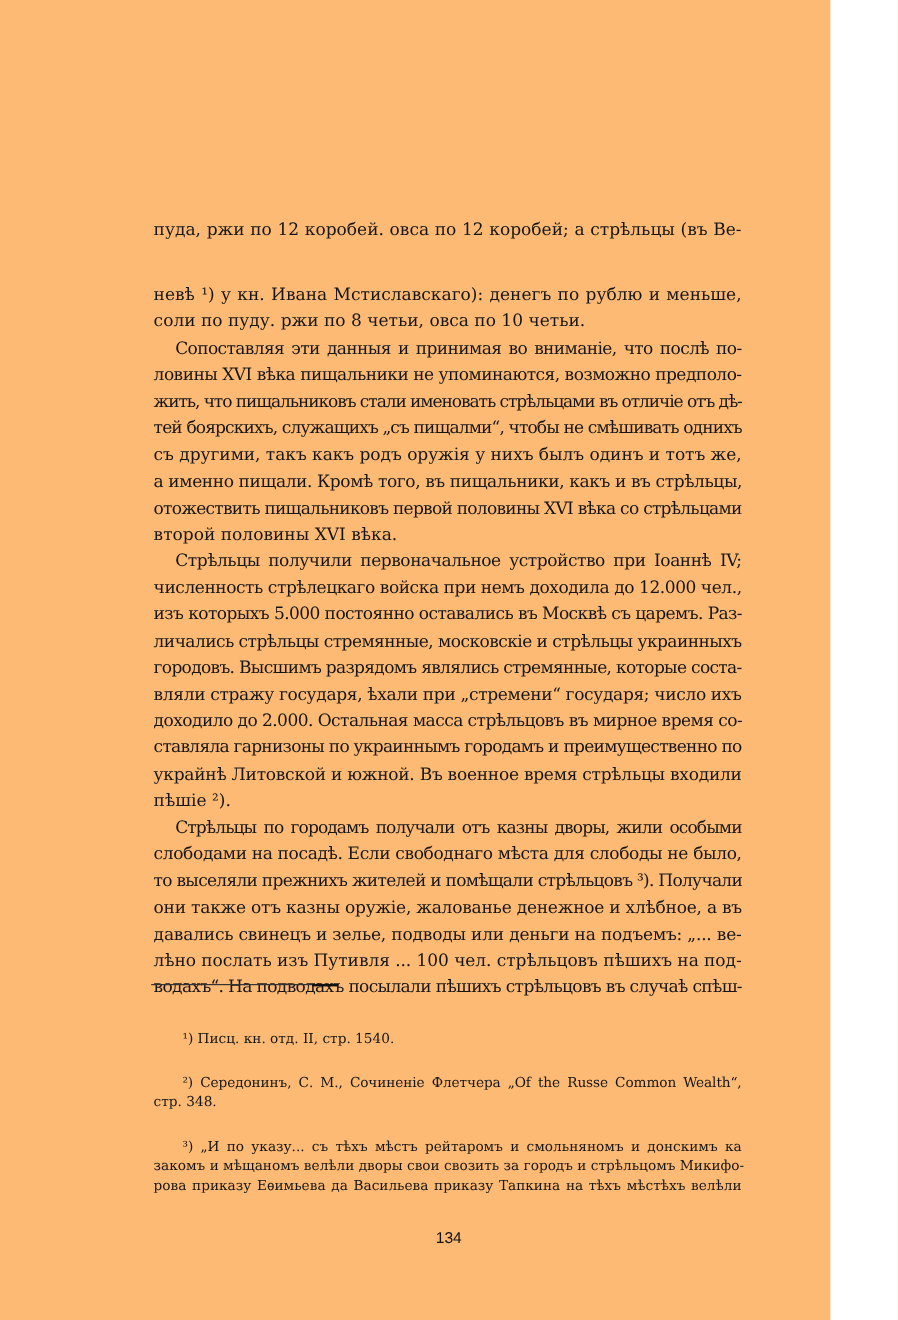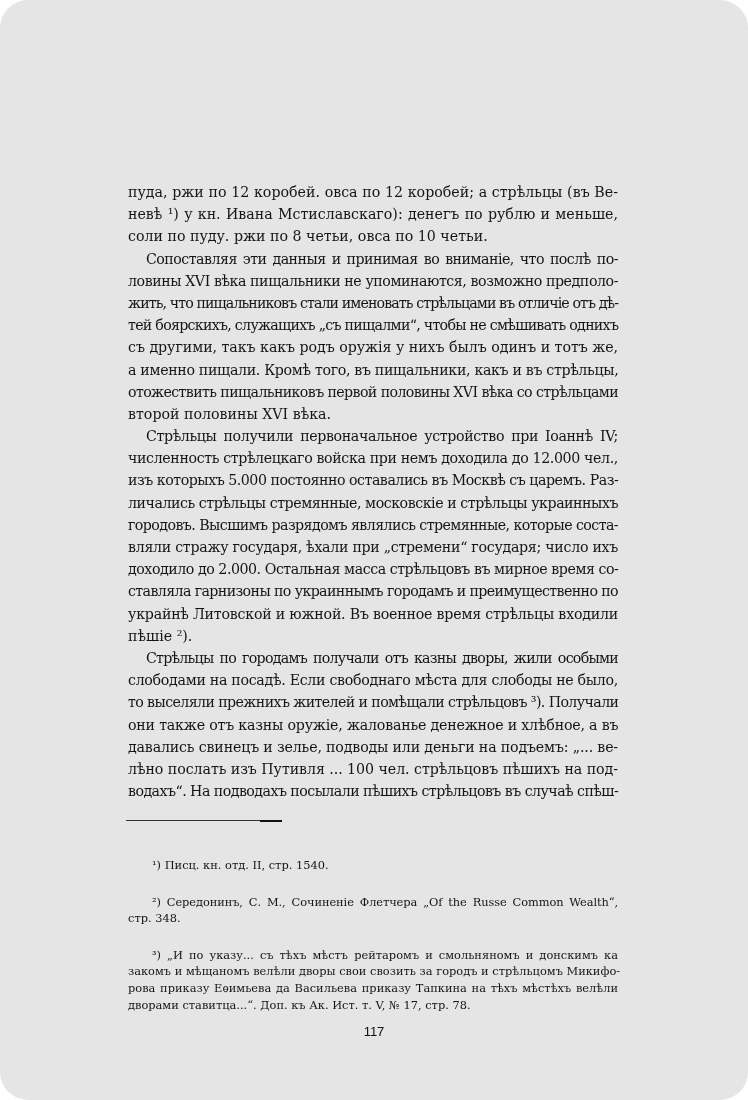--- a/index.html
+++ b/index.html
@@ -1,17 +1,17 @@
 <!DOCTYPE html>
 <html><head>
 <meta charset="utf-8">
 <style>
   html, body { margin: 0; padding: 0; background: #ffffff; }
   body { width: 748px; height: 1100px; position: relative; overflow: hidden; }
-  .page { position: absolute; left: 0; top: 0; width: 748px; height: 1100px; background: #e5e5e5; border-radius: 28px; }
+  .page { position: absolute; left: 0; top: 0; width: 692px; height: 1100px; background: #fdba74; }
   .body-text {
     position: absolute; left: 128px; top: 181px; width: 490px;
     font-family: "DejaVu Serif", "Liberation Serif", serif;
     font-size: 14.2px; line-height: 22.2px; color: #151515;
   }
   .line { display: block; white-space: nowrap; text-align: justify; text-align-last: justify; height: 22.2px; }
   .line.last { text-align-last: left; }
   .line.indent { padding-left: 18px; }
   .rule {
     position: absolute; left: 126px; top: 820px; width: 156px; height: 0;
@@ -30,21 +30,21 @@
     position: absolute; left: 0; width: 748px; top: 1024px; text-align: center;
     font-family: "Liberation Sans", sans-serif; font-size: 13px; color: #111;
   }
 </style>
 </head>
 <body>
 
 <div class="page">
   <div class="body-text">
     <span class="line" style="display: block;">пуда, ржи по 12 коробей. овса по 12 коробей; а стрѣльцы (въ Ве-</span>
-    <span class="line" style="display: block;">невѣ ¹) у кн. Ивана Мстиславскаго): денегъ по рублю и меньше,</span>
+    <span class="line" style="display: block; margin-top: 32px;">невѣ ¹) у кн. Ивана Мстиславскаго): денегъ по рублю и меньше,</span>
     <span class="line last" style="display: block;">соли по пуду. ржи по 8 четьи, овса по 10 четьи.</span>
     <span class="line indent" style="display: block; letter-spacing: -0.517px;">Сопоставляя эти данныя и принимая во вниманіе, что послѣ по-</span>
     <span class="line" style="display: block; letter-spacing: -0.443px;">ловины XVI вѣка пищальники не упоминаются, возможно предполо-</span>
     <span class="line" style="display: block; letter-spacing: -0.897px;">жить, что пищальниковъ стали именовать стрѣльцами въ отличіе отъ дѣ-</span>
     <span class="line" style="display: block; letter-spacing: -0.719px;">тей боярскихъ, служащихъ „съ пищалми“, чтобы не смѣшивать однихъ</span>
     <span class="line" style="display: block; letter-spacing: -0.048px;">съ другими, такъ какъ родъ оружія у нихъ былъ одинъ и тотъ же,</span>
     <span class="line" style="display: block; letter-spacing: -0.333px;">а именно пищали. Кромѣ того, въ пищальники, какъ и въ стрѣльцы,</span>
     <span class="line" style="display: block; letter-spacing: -0.619px;">отожествить пищальниковъ первой половины XVI вѣка со стрѣльцами</span>
     <span class="line last" style="display: block;">второй половины XVI вѣка.</span>
     <span class="line indent" style="display: block; letter-spacing: -0.379px;">Стрѣльцы получили первоначальное устройство при Іоаннѣ IV;</span>
@@ -68,17 +68,16 @@
 
   <div class="rule"></div>
 
   <div class="footnotes">
     <span class="fline indent last" style="display: block;">¹) Писц. кн. отд. II, стр. 1540.</span>
     <span class="fline indent" style="display: block; letter-spacing: -0.086px;">²) Середонинъ, С. М., Сочиненіе Флетчера „Of the Russe Common Wealth“,</span>
     <span class="fline last" style="display: block;">стр. 348.</span>
     <span class="fline indent" style="display: block;">³) „И по указу... съ тѣхъ мѣстъ рейтаромъ и смольняномъ и донскимъ ка</span>
     <span class="fline" style="display: block;">закомъ и мѣщаномъ велѣли дворы свои свозить за городъ и стрѣльцомъ Микифо-</span>
     <span class="fline" style="display: block;">рова приказу Еѳимьева да Васильева приказу Тапкина на тѣхъ мѣстѣхъ велѣли</span>
-    <span class="fline last" style="display: block;">дворами ставитца...“. Доп. къ Ак. Ист. т. V, № 17, стр. 78.</span>
   </div>
 
-  <div class="page-number">117</div>
+  <div class="page-number">134</div>
 </div>
 
 </body></html>

